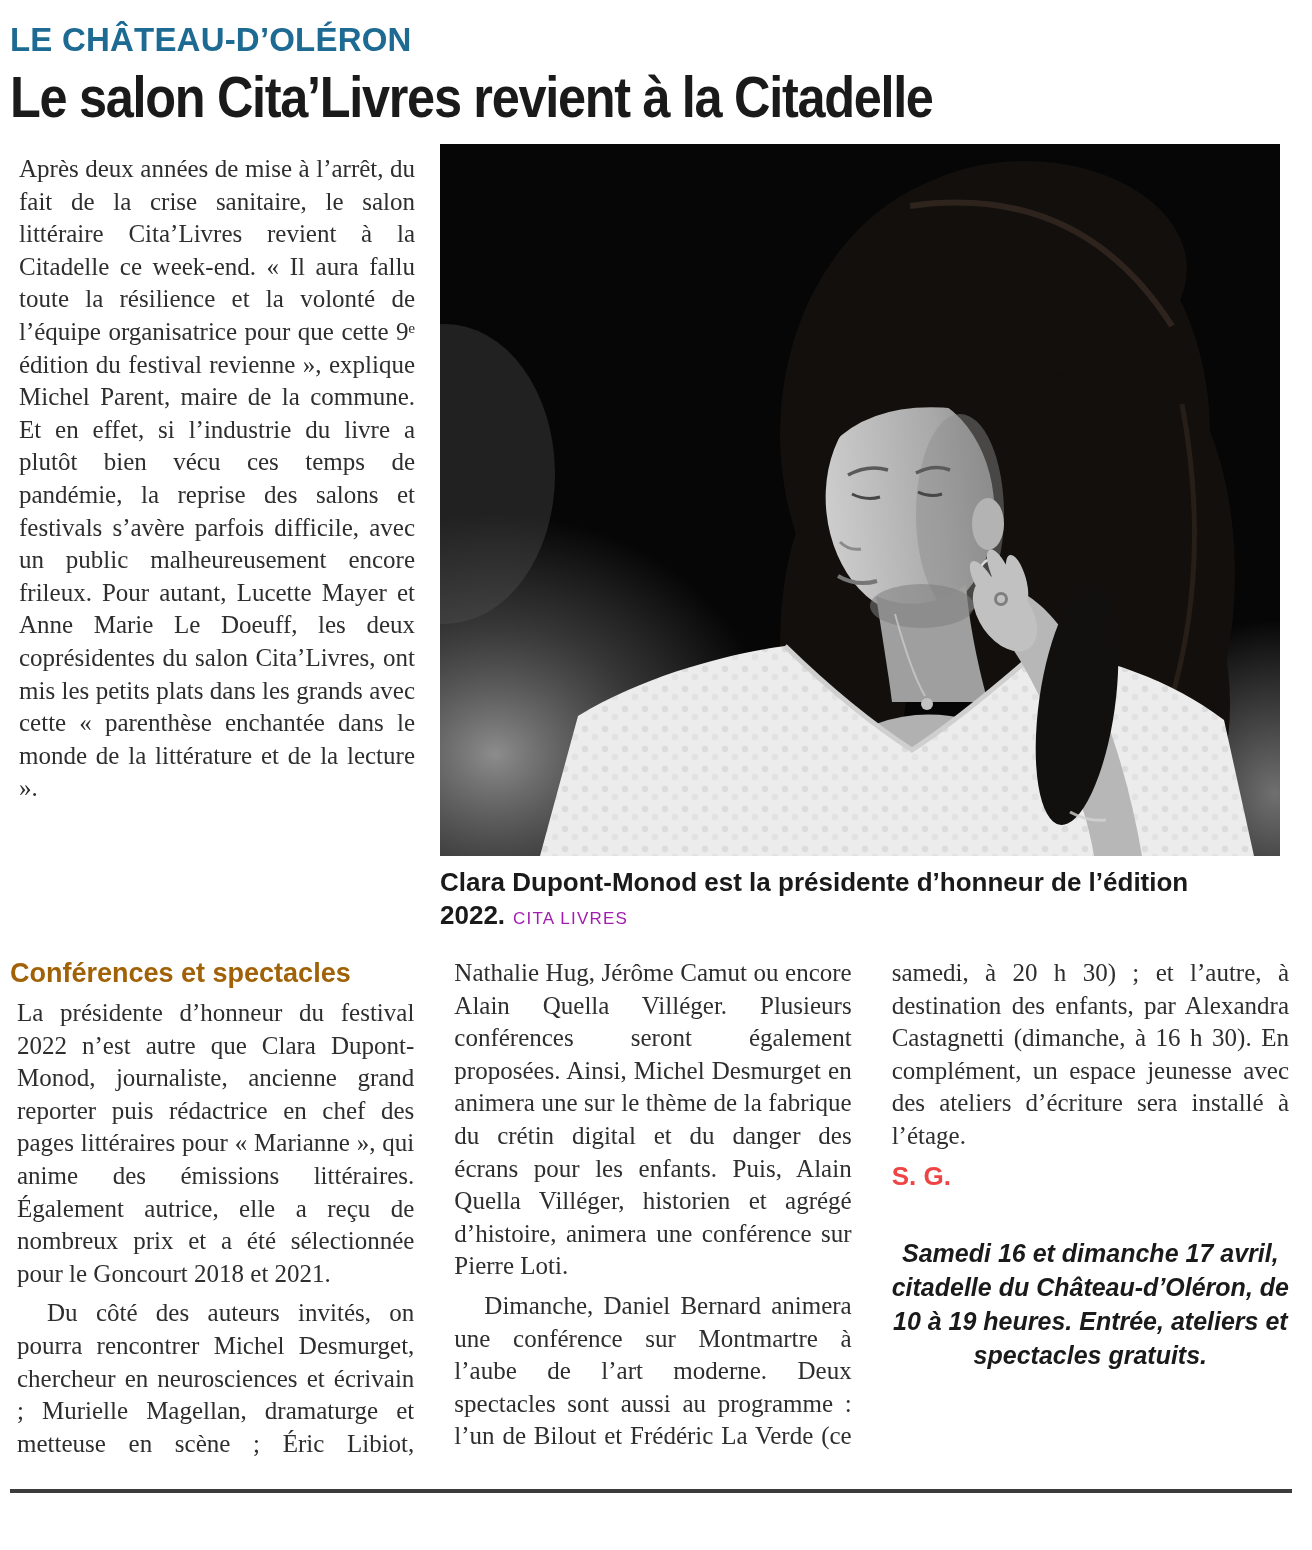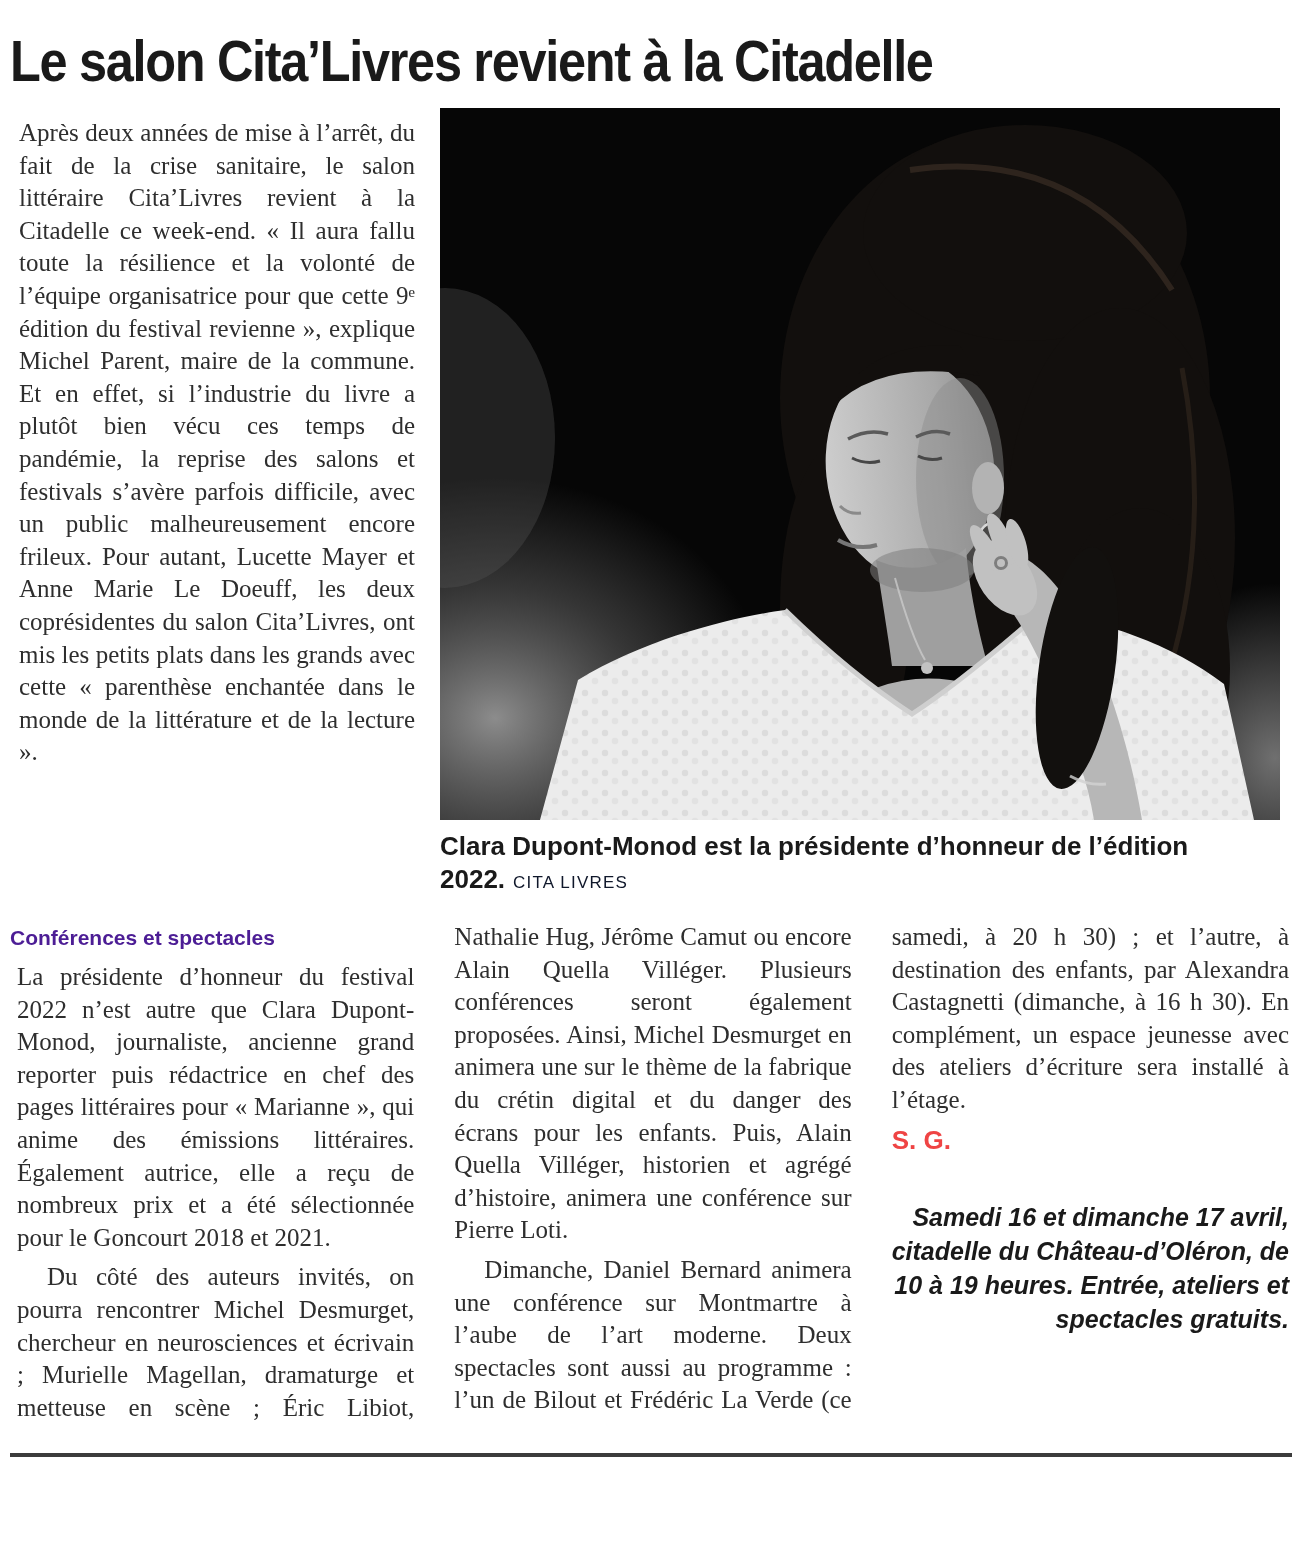--- a/index.html
+++ b/index.html
@@ -31,52 +31,53 @@
   .lead p{margin:9px;}
 
   figure.photo{flex:none;width:840px;margin:0;}
   .portrait{display:block;width:840px;height:712px;background:#060606;}
   figcaption{
     font-family:"Liberation Sans",sans-serif;
     margin-top:10px;font-size:26px;line-height:33px;
     font-weight:bold;color:#1a1a1a;
   }
   .credit{
-    font-weight:normal;font-size:17px;color:#0f172a;
+    font-weight:normal;font-size:17px;color:#a21caf;
     letter-spacing:1.2px;margin-left:8px;
   }
 
   .bottom{
     margin-top:22px;height:516px;
     column-count:3;column-gap:26px;column-fill:auto;
     font-size:25px;line-height:32.6px;text-align:justify;
     hyphens:auto;-webkit-hyphens:auto;
   }
   .bottom p{margin:7px;}
   .subhead{
     font-family:"Liberation Sans",sans-serif;font-weight:bold;
-    font-size:21px;line-height:33px;color:#4c1d95;margin:0 0 5px 0;
+    font-size:27px;line-height:33px;color:#a16207;margin:0 0 5px 0;
   }
   .indent{text-indent:30px;}
   .byline{
     font-family:"Liberation Sans",sans-serif;font-weight:bold;
     font-size:26px;color:#ef4444;margin-top:5px !important;text-align:left;
   }
   .footnote{
     font-family:"Liberation Sans",sans-serif;font-style:italic;font-weight:600;
     font-size:25px;line-height:34px;color:#1a1a1a;
-    margin-top:44px !important;break-inside:avoid;text-align:right;
+    margin-top:44px !important;break-inside:avoid;text-align:center;
   }
   .bottom-rule{border:none;border-top:4px solid #3c3c3c;margin:16px 4px 0 0;}
 </style>
 </head>
 <body>
 
 <div class="page">
 
+  <div class="kicker">LE CHÂTEAU-D’OLÉRON</div>
   <h1 class="headline">Le salon Cita’Livres revient à la Citadelle</h1>
 
   <div class="top-row">
     <div class="lead">
       <p>Après deux années de mise à l’arrêt, du fait de la crise sanitaire, le salon littéraire Cita’Livres revient à la Citadelle ce week-end. « Il aura fallu toute la résilience et la volonté de l’équipe organisatrice pour que cette 9ᵉ édition du festival revienne », explique Michel Parent, maire de la commune. Et en effet, si l’industrie du livre a plutôt bien vécu ces temps de pandémie, la reprise des salons et festivals s’avère parfois difficile, avec un public malheureusement encore frileux. Pour autant, Lucette Mayer et Anne Marie Le Doeuff, les deux coprésidentes du salon Cita’Livres, ont mis les petits plats dans les grands avec cette « parenthèse enchantée dans le monde de la littérature et de la lecture ».</p>
     </div>
 
     <figure class="photo">
 
       <svg class="portrait" viewBox="0 0 840 712" preserveAspectRatio="none" role="img">

